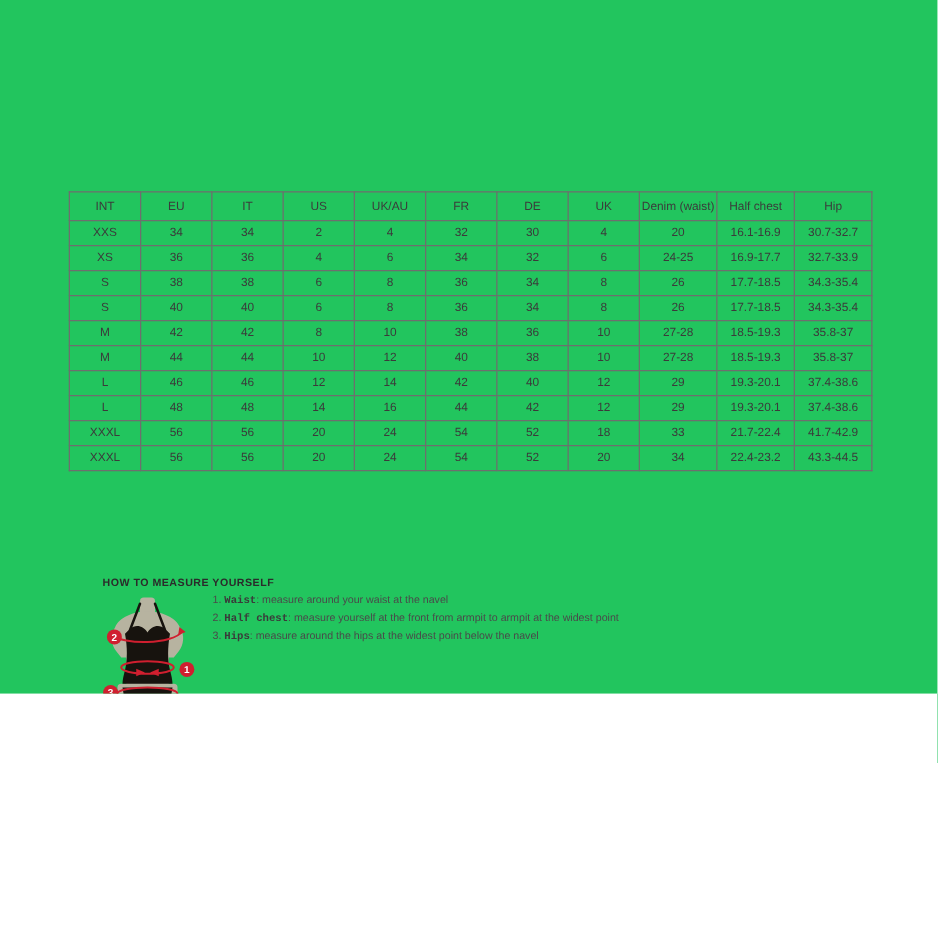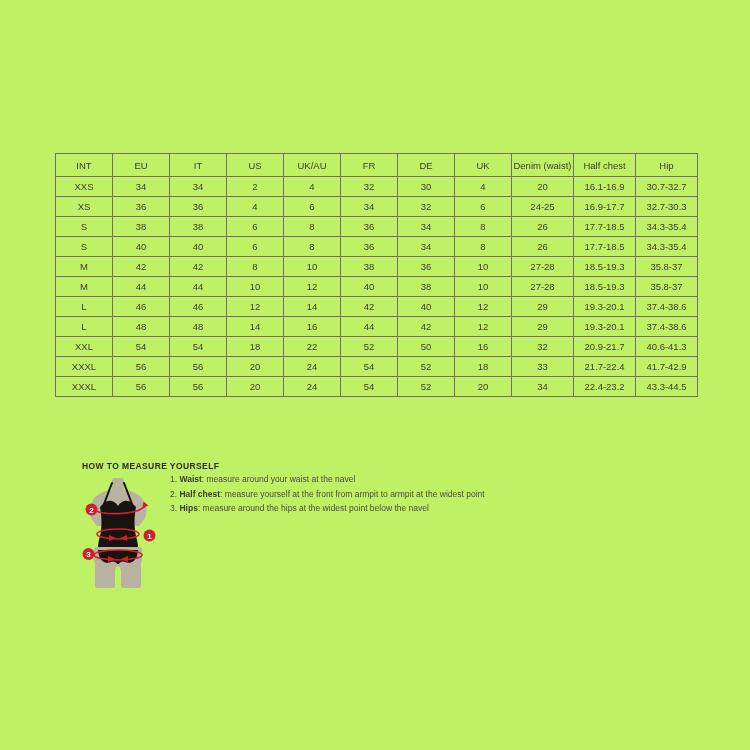--- a/index.html
+++ b/index.html
@@ -1,22 +1,22 @@
 <!DOCTYPE html>
 <html><head>
 <meta charset="utf-8">
 <style>
   * { margin: 0; padding: 0; box-sizing: border-box; }
   html, body { background: #ffffff; }
   body { font-family: "Liberation Sans", sans-serif; }
   .page {
     position: relative;
     width: 750px;
-    height: 750px;
-    background: #bef264;
+    height: 555px;
+    background: #22c55e;
     overflow: hidden;
   }
   
   .size-table-wrap {
     position: absolute;
     left: 55px;
     top: 153px;
     width: 642px;
   }
   table.size-table {
@@ -52,21 +52,21 @@
     padding-left: 20px;
   }
   .measure-steps {
     position: absolute;
     left: 170px;
     top: 472px;
     font-size: 8.5px;
     color: #4a4a4a;
   }
   .measure-step { height: 14.5px; line-height: 14.5px; white-space: nowrap; }
-  .measure-step .step-label { font-weight: 700; color: #3a3a3a; }
+  .measure-step .step-label { font-weight: 700; color: #3a3a3a; font-family: Liberation Mono, monospace; }
   .figure-wrap {
     position: absolute;
     left: 81px;
     top: 476px;
     width: 78px;
     height: 114px;
   }
   .figure-wrap svg { display: block; width: 78px; height: 114px; }
 </style>
 </head>
@@ -122,21 +122,21 @@
             <td>XS</td>
             <td>36</td>
             <td>36</td>
             <td>4</td>
             <td>6</td>
             <td>34</td>
             <td>32</td>
             <td>6</td>
             <td>24-25</td>
             <td>16.9-17.7</td>
-            <td>32.7-30.3</td>
+            <td>32.7-33.9</td>
           </tr>
           <tr>
             <td>S</td>
             <td>38</td>
             <td>38</td>
             <td>6</td>
             <td>8</td>
             <td>36</td>
             <td>34</td>
             <td>8</td>
@@ -201,33 +201,20 @@
             <td>48</td>
             <td>48</td>
             <td>14</td>
             <td>16</td>
             <td>44</td>
             <td>42</td>
             <td>12</td>
             <td>29</td>
             <td>19.3-20.1</td>
             <td>37.4-38.6</td>
-          </tr>
-          <tr>
-            <td>XXL</td>
-            <td>54</td>
-            <td>54</td>
-            <td>18</td>
-            <td>22</td>
-            <td>52</td>
-            <td>50</td>
-            <td>16</td>
-            <td>32</td>
-            <td>20.9-21.7</td>
-            <td>40.6-41.3</td>
           </tr>
           <tr>
             <td>XXXL</td>
             <td>56</td>
             <td>56</td>
             <td>20</td>
             <td>24</td>
             <td>54</td>
             <td>52</td>
             <td>18</td>

